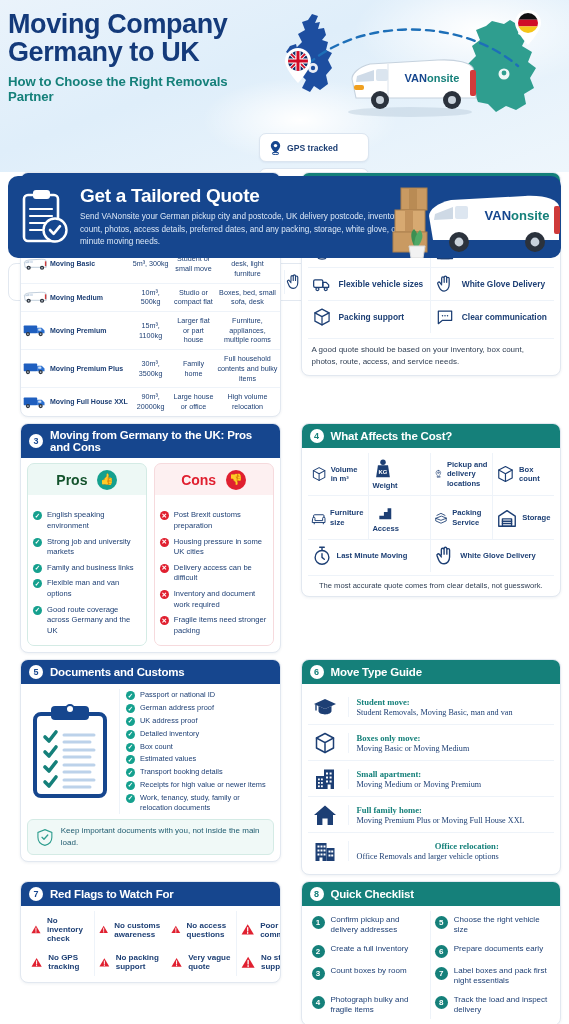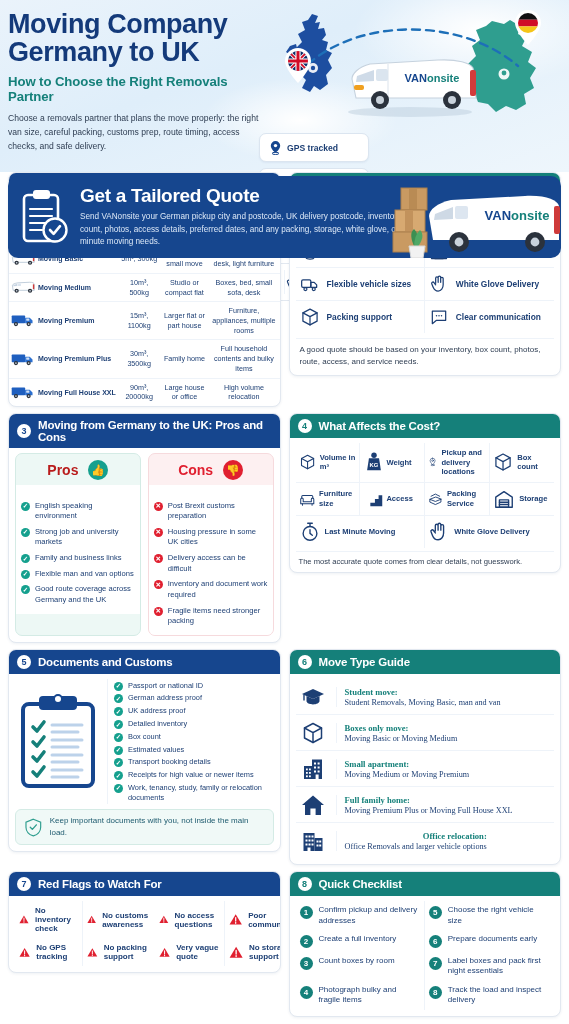--- a/index.html
+++ b/index.html
@@ -49,21 +49,21 @@
   }
   .pill span.txt { font-size:8.6px; color:#1d3f74; font-weight:600; white-space:nowrap; }
 
   
   .grid { position:absolute; left:0; top:172px; width:569px; padding:0 8px; }
   .row { display:flex; gap:8px; margin-bottom:6px; }
   .col { flex:1; min-width:0; }
 
   .card {
     background:#fff; border:1px solid #e2e8f0; border-radius:8px;
-    overflow:hidden; box-shadow:0 1px 3px rgba(20,50,100,.07);
+    overflow:hidden; box-shadow:0 1px 3px rgba(20,50,100,.07);margin-left:12px;
   }
   .card-head {
     display:flex; align-items:center; gap:7px;
     padding:5px 8px; color:#fff;
   }
   .head-blue { background:#16468e; }
   .head-teal { background:#15807a; }
   .num {
     width:14px; height:14px; border-radius:50%;
     background:#fff; display:flex; align-items:center; justify-content:center;
@@ -107,21 +107,21 @@
   
   .pc-wrap { display:flex; gap:7px; }
   .pc { flex:1; border-radius:7px; overflow:hidden; }
   .pc-pros { background:#edf8f5; border:1px solid #d4ebe5; }
   .pc-cons { background:#fdf0f1; border:1px solid #f6dadd; }
   .pc-head {
     display:flex; align-items:center; justify-content:center; gap:10px;
     padding:6px 0 5px;
   }
   .pc-head .t { font-size:14px; font-weight:700; }
-  .pros .t { color:#b91c1c; } .cons .t { color:#e02030; }
+  .pros .t { color:#14532d; } .cons .t { color:#e02030; }
   .thumb {
     width:20px; height:20px; border-radius:50%; display:flex;
     align-items:center; justify-content:center; font-size:11px; color:#fff;
   }
   .thumb-up { background:#15a08e; }
   .thumb-dn { background:#e02030; }
   .pc-list { background:#fff; padding:13px 5px 6px; }
   .pc-li { display:flex; gap:5px; align-items:flex-start; padding:2.5px 0; }
   .pc-li span.tx { font-size:7.6px; color:#1d3f74; line-height:1.4; }
   .dot {
@@ -133,24 +133,24 @@
 
   
   .cost-r { display:flex; border-bottom:1px solid #eef3f9; }
   .cost-r:last-of-type { border-bottom:none; }
   .cost-c {
     flex:1; display:flex; align-items:center; gap:4px; padding:5px 3px;
     border-right:1px solid #eef3f9; min-width:0;
   }
   .cost-c:last-child { border-right:none; }
   .cost-c span.lbl { font-size:7.6px; color:#1d3f74; font-weight:600; line-height:1.25; }
-  .cost-stack { display:flex; align-items:center; gap:1px; }
+  .cost-stack { display:flex; flex-direction:column; align-items:flex-start; gap:1px; }
   .foot-note {
     padding:5px 3px 0; border-top:1px solid #eef3f9; margin-top:3px;
-    font-size:7.6px; color:#2e3d52; 
+    font-size:7.6px; color:#2e3d52; text-align:center;
   }
 
   
   .docs-wrap { display:flex; gap:6px; }
   .clipboard { flex:none; width:86px; display:flex; align-items:center; justify-content:center; }
   .docs-list { flex:1; border-left:1px solid #eef3f9; padding-left:6px; }
   .docs-li { display:flex; gap:5px; align-items:flex-start; padding:1.4px 0; }
   .docs-li span.tx { font-size:7.4px; color:#1d3f74; line-height:1.35; }
   .keepbox {
     margin-top:5px; display:flex; align-items:center; gap:8px;
@@ -274,21 +274,20 @@
         <rect x="5" y="16.4" width="20" height="6.6" fill="#f5c518"></rect>
       </g>
     </svg>
 
     <div class="hdr-left">
       <div class="hdr-title">
         <div>Moving Company</div>
         <div>Germany to UK</div>
       </div>
       <div class="hdr-sub">How to Choose the Right Removals Partner</div>
-      <div class="hdr-body">Choose a removals partner that plans the move properly: the right van size, careful packing, customs prep, route timing, access checks, and safe delivery.</div>
     </div>
 
     <div class="pills">
       <div class="pill">
         <svg width="13" height="15" viewBox="0 0 13 15">
           <path d="M6.5 1 A4.7 4.7 0 0 1 11.2 5.7 C11.2 9 6.5 13 6.5 13 S1.8 9 1.8 5.7 A4.7 4.7 0 0 1 6.5 1Z" fill="#16468e"></path>
           <circle cx="6.5" cy="5.6" r="1.7" fill="#fff"></circle>
           <ellipse cx="6.5" cy="13.4" rx="3.4" ry="1.1" fill="none" stroke="#16468e" stroke-width="1"></ellipse>
         </svg>
         <span class="txt">GPS tracked</span>

